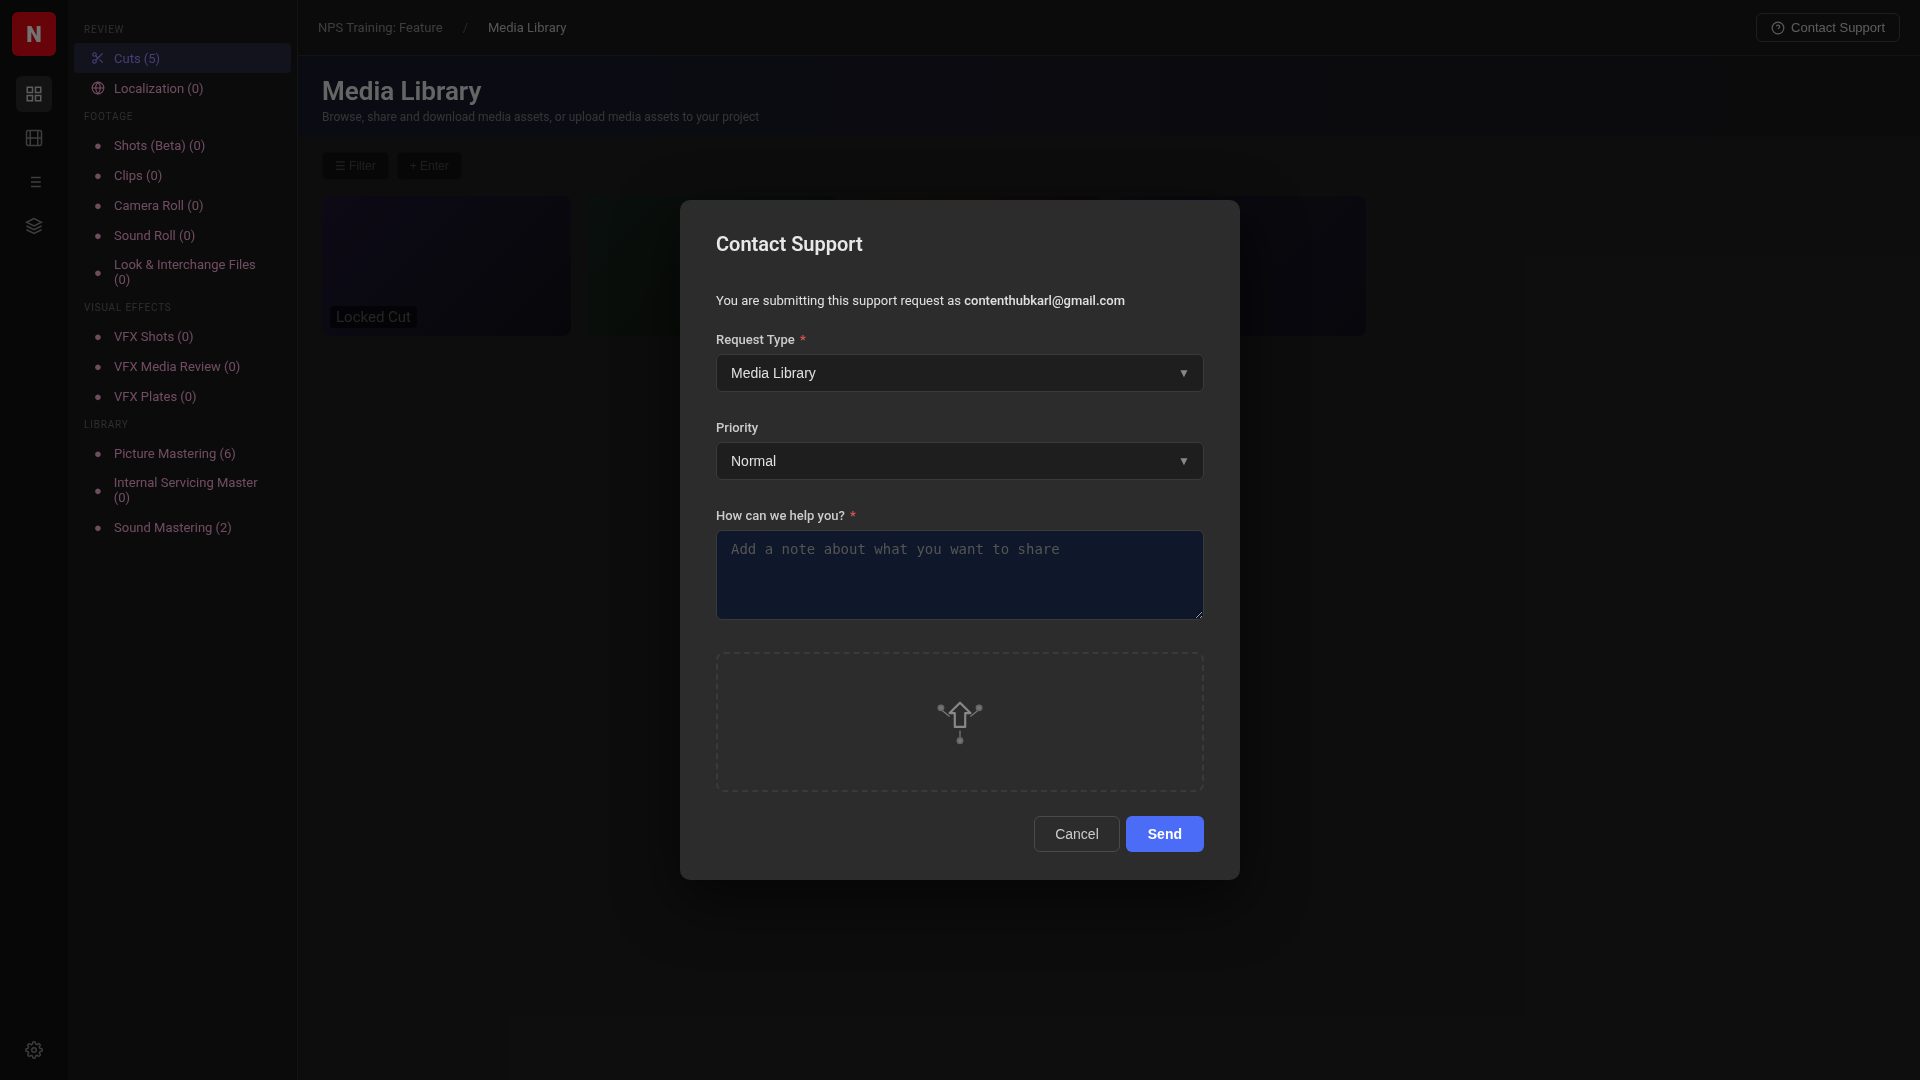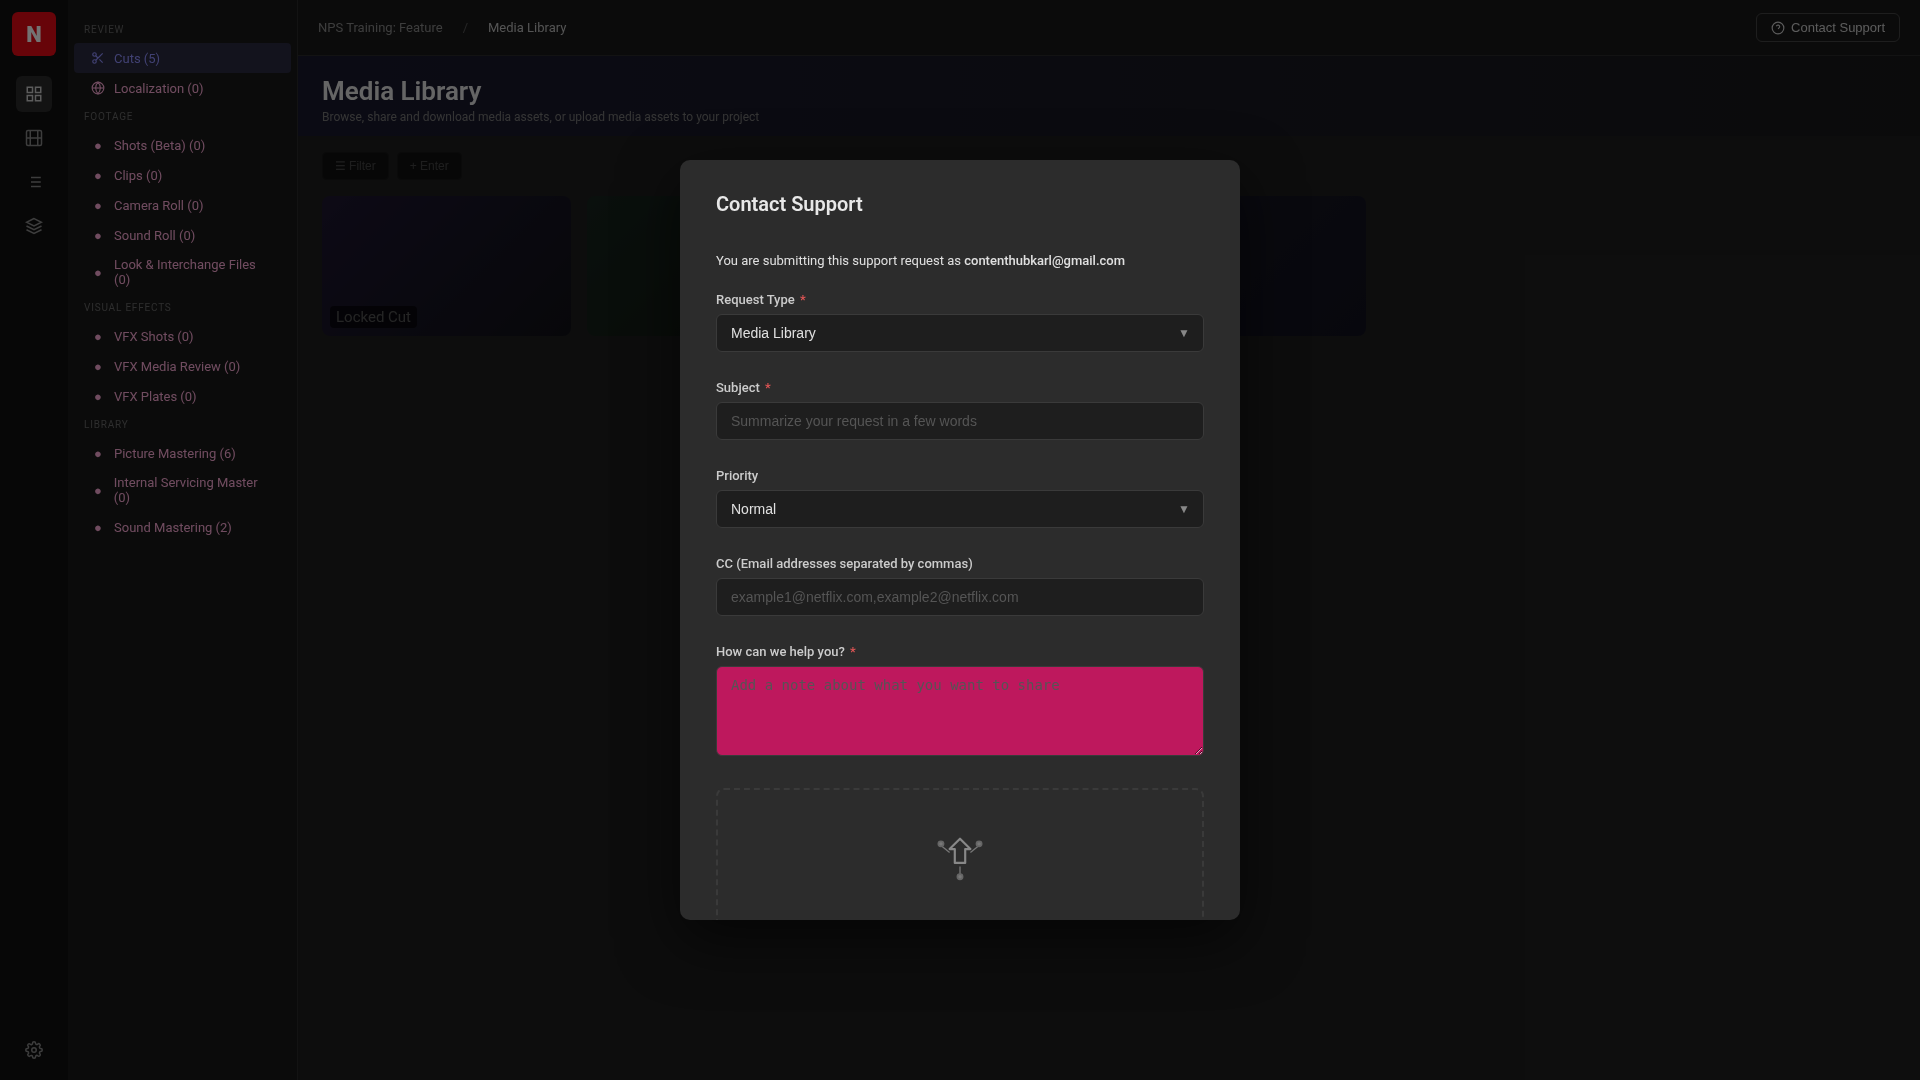--- a/index.html
+++ b/index.html
@@ -323,21 +323,21 @@
       padding: 10px 14px;
       outline: none;
     }
 
     .form-input::placeholder {
       color: #555;
     }
 
     .form-textarea {
       width: 100%;
-      background: #be185d;
+      background: #0f172a;
       border: 1px solid #3a3a3a;
       border-radius: 6px;
       color: #e0e0e0;
       font-size: 14px;
       padding: 10px 14px;
       outline: none;
       resize: vertical;
       min-height: 90px;
     }
 
@@ -580,45 +580,34 @@
           </label>
           <div class="select-wrapper">
             <select class="form-select">
               <option value="Media Library">Media Library</option>
               <option value="Other">Other</option>
             </select>
             <span class="select-arrow">▼</span>
           </div>
         </div>
 
-        <div class="form-group">
-          <label class="form-label">
-            <span>Subject</span>
-            <span class="required-star">*</span>
-          </label>
-          <input type="text" class="form-input" placeholder="Summarize your request in a few words" style="">
-        </div>
 
         <div class="form-group">
           <label class="form-label">Priority</label>
           <div class="select-wrapper">
             <select class="form-select">
               <option value="Low">Low</option>
               <option value="Normal" selected="">Normal</option>
               <option value="High">High</option>
               <option value="Urgent">Urgent</option>
             </select>
             <span class="select-arrow">▼</span>
           </div>
         </div>
 
-        <div class="form-group">
-          <label class="form-label">CC (Email addresses separated by commas)</label>
-          <input type="text" class="form-input" placeholder="example1@netflix.com,example2@netflix.com" style="">
-        </div>
 
         <div class="form-group">
           <label class="form-label">
             <span>How can we help you?</span>
             <span class="required-star">*</span>
           </label>
           <textarea class="form-textarea" placeholder="Add a note about what you want to share" style=""></textarea>
         </div>
 
         <div class="upload-area">

